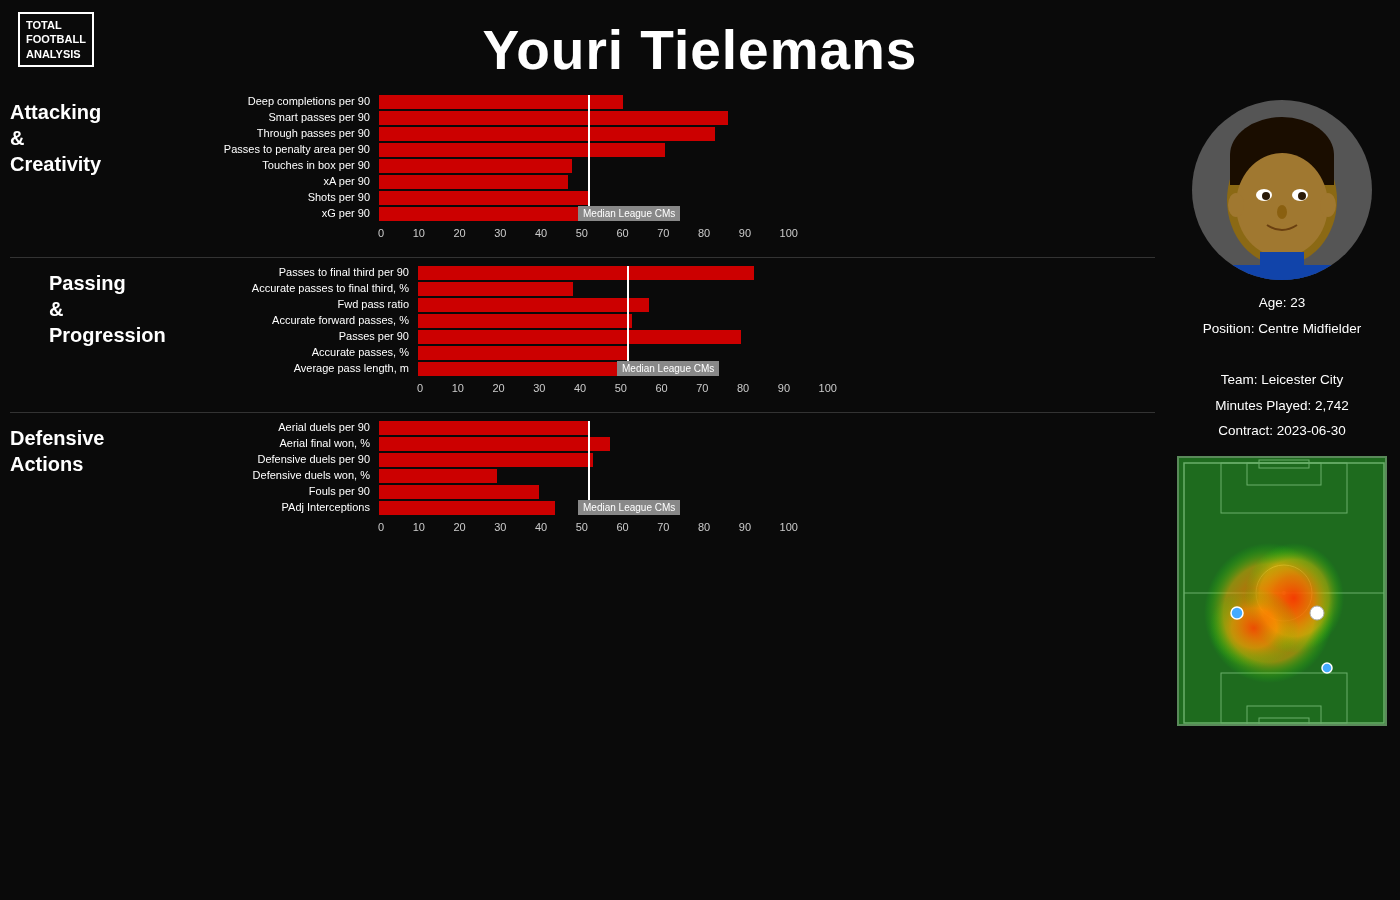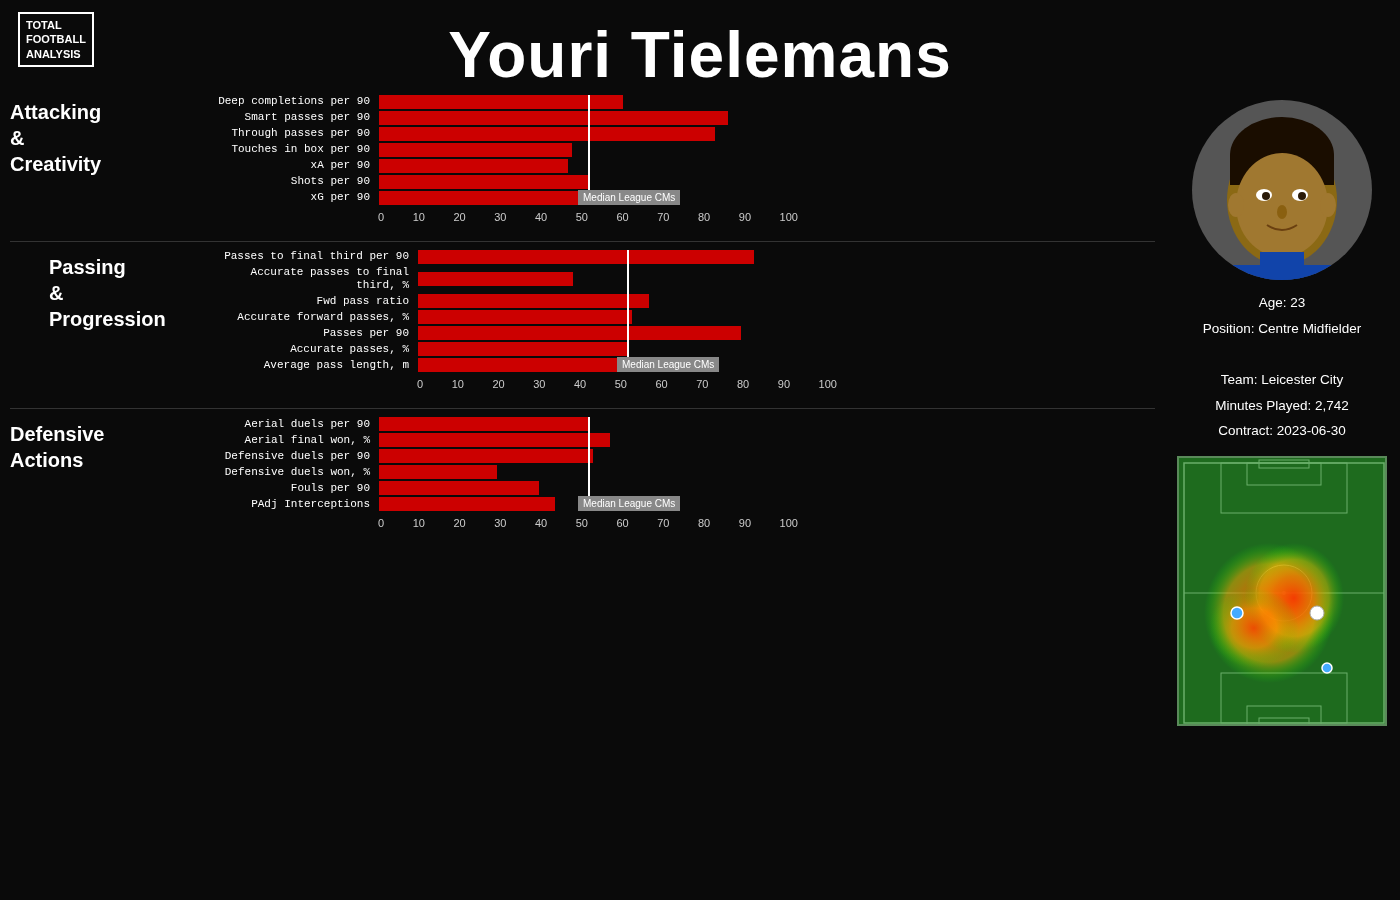--- a/index.html
+++ b/index.html
@@ -8,21 +8,21 @@
       color: #fff;
       font-family: Arial, sans-serif;
       width: 1400px;
       height: 900px;
       overflow: hidden;
       position: relative;
     }
 
     .page-title {
       text-align: center;
-      font-size: 64px;
+      font-size: 55px;
       font-weight: 900;
       padding: 18px 0 8px 0;
       letter-spacing: 1px;
     }
 
     .logo {
       position: absolute;
       top: 12px;
       left: 18px;
       border: 2px solid #fff;
@@ -100,21 +100,20 @@
       display: flex;
       flex-direction: column;
       gap: 2px;
       margin-bottom: 4px;
     }
 
     .chart-row {
       display: flex;
       align-items: center;
       gap: 9px;
-      font-family: Liberation Mono, monospace;
     }
 
     .row-label {
       font-size: 11px;
       width: 200px;
       min-width: 200px;
       text-align: right;
       line-height: 1.2;
     }
 
@@ -271,20 +270,26 @@
                 <div class="bar-fill" style="width: 348.6px;"></div>
               </div>
             </div>
             <div class="chart-row">
               <div class="row-label">Through passes per 90</div>
               <div class="bar-track" style="width: 420px;">
                 <div class="bar-fill" style="width: 336px;"></div>
               </div>
             </div>
             <div class="chart-row">
+              <div class="row-label">Passes to penalty area per 90</div>
+              <div class="bar-track" style="width: 420px;">
+                <div class="bar-fill" style="width: 285.6px;"></div>
+              </div>
+            </div>
+            <div class="chart-row">
               <div class="row-label">Touches in box per 90</div>
               <div class="bar-track" style="width: 420px;">
                 <div class="bar-fill" style="width: 193.2px;"></div>
               </div>
             </div>
             <div class="chart-row">
               <div class="row-label">xA per 90</div>
               <div class="bar-track" style="width: 420px;">
                 <div class="bar-fill" style="width: 189px;"></div>
               </div>

